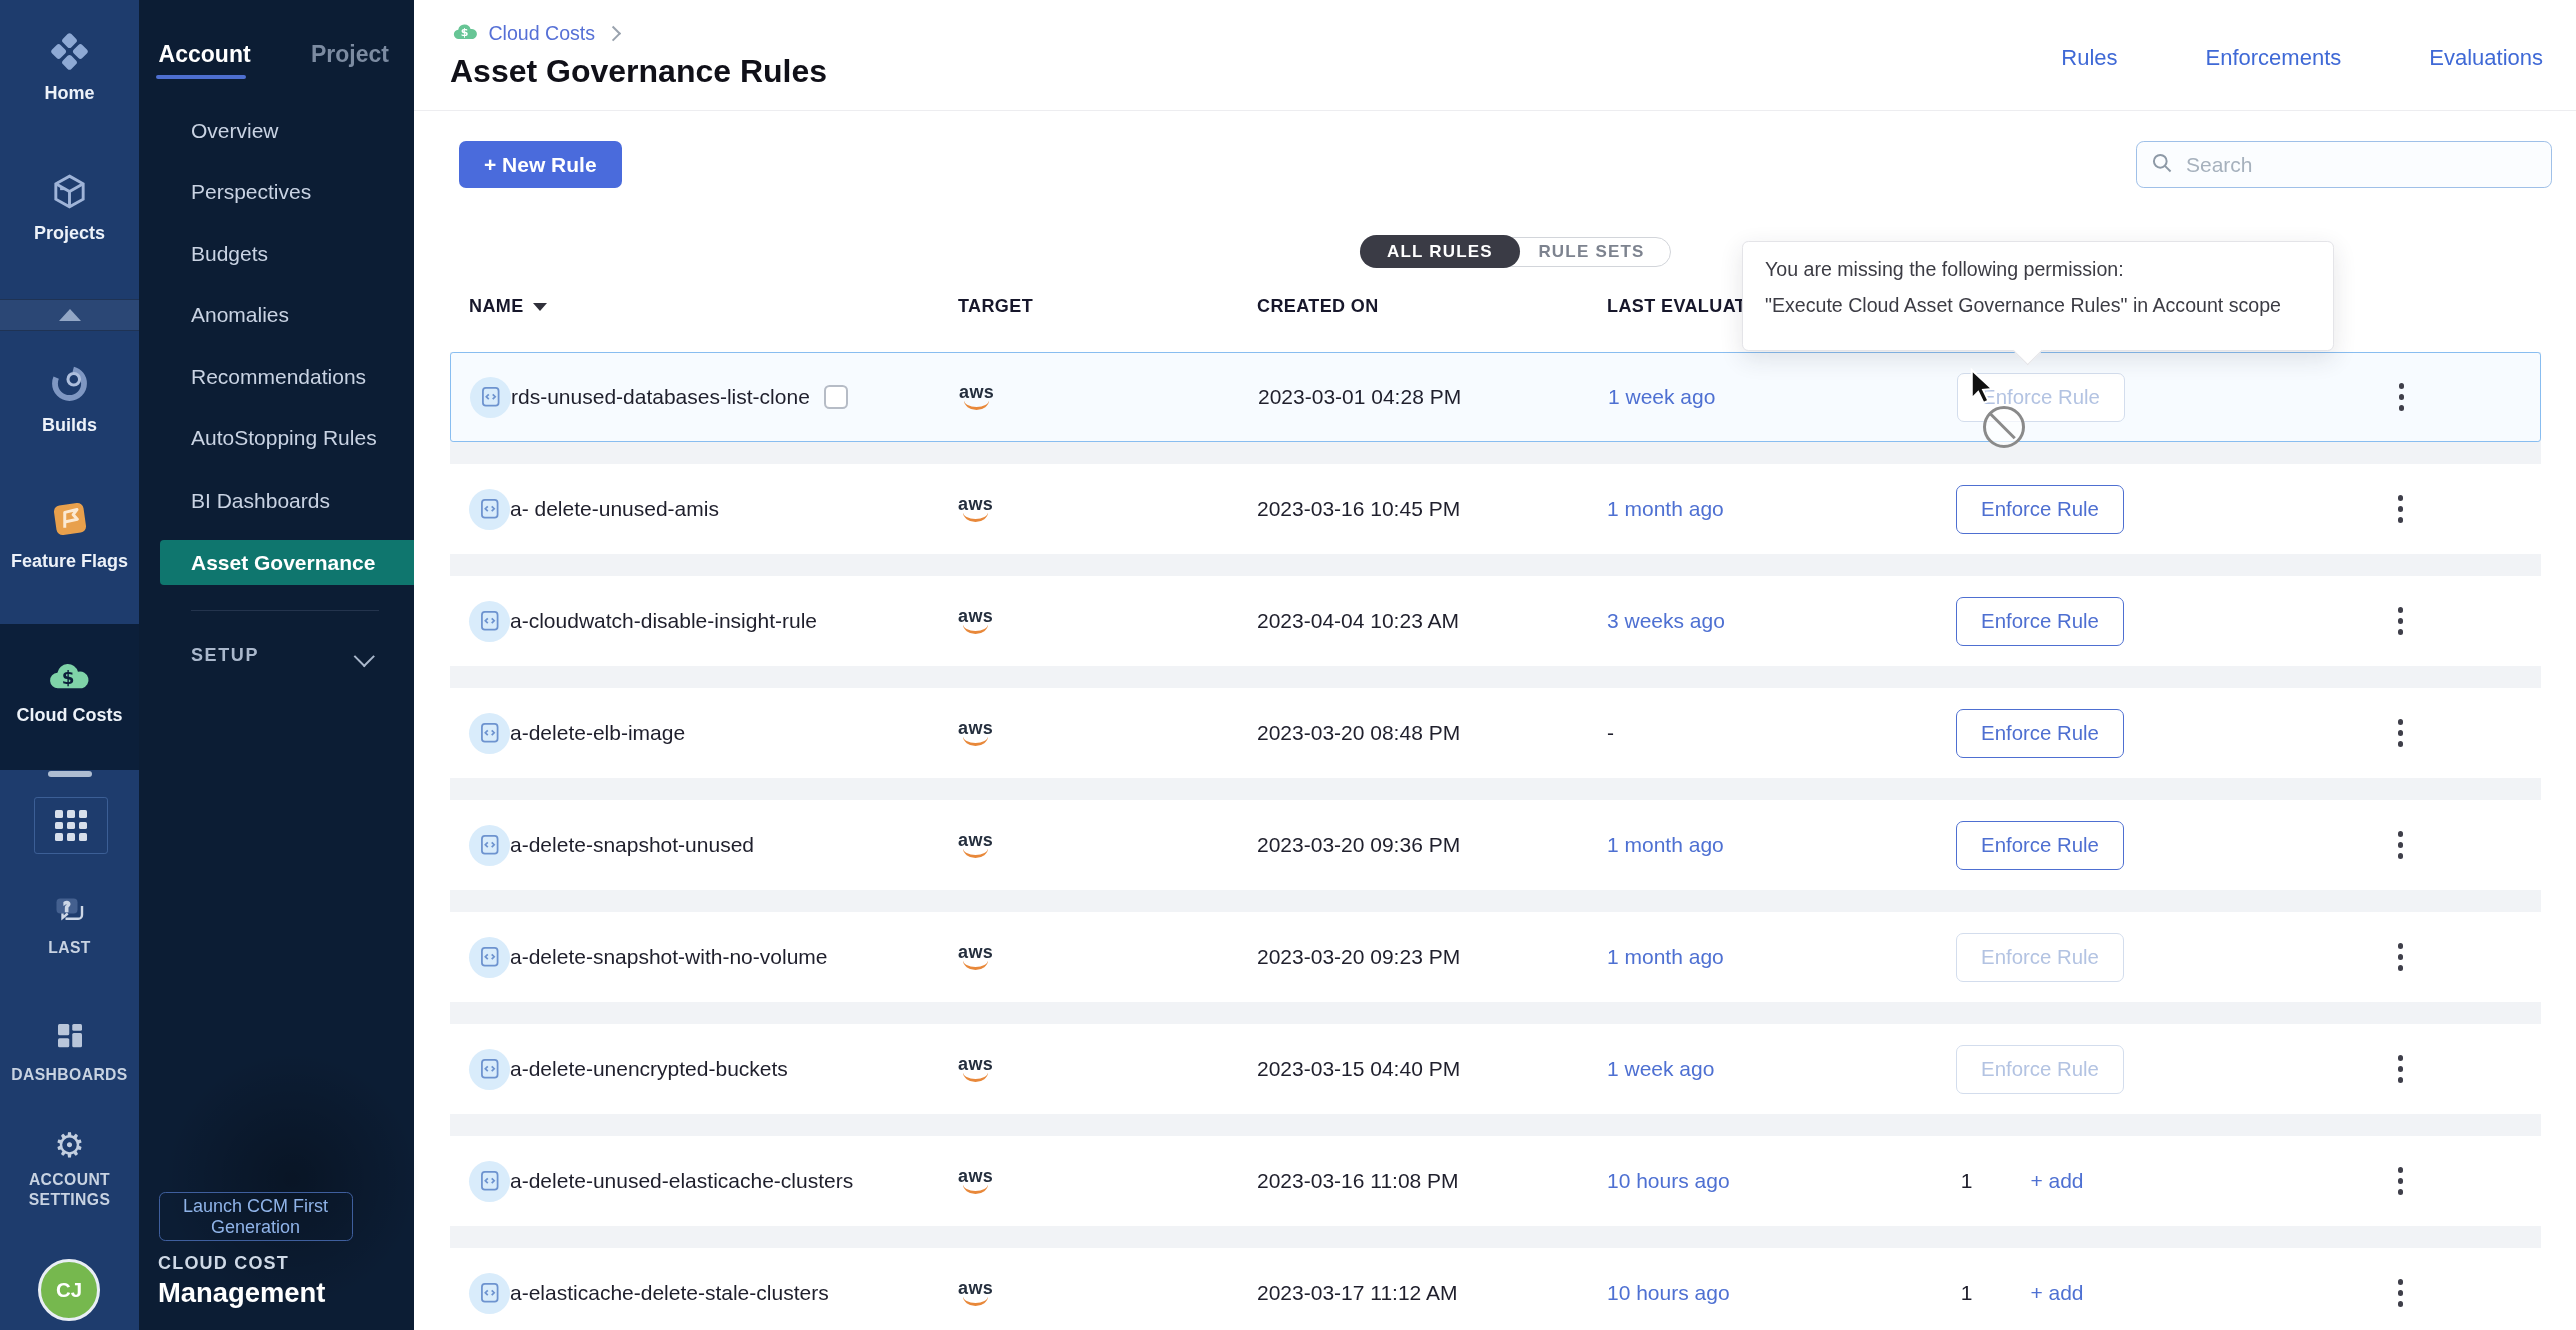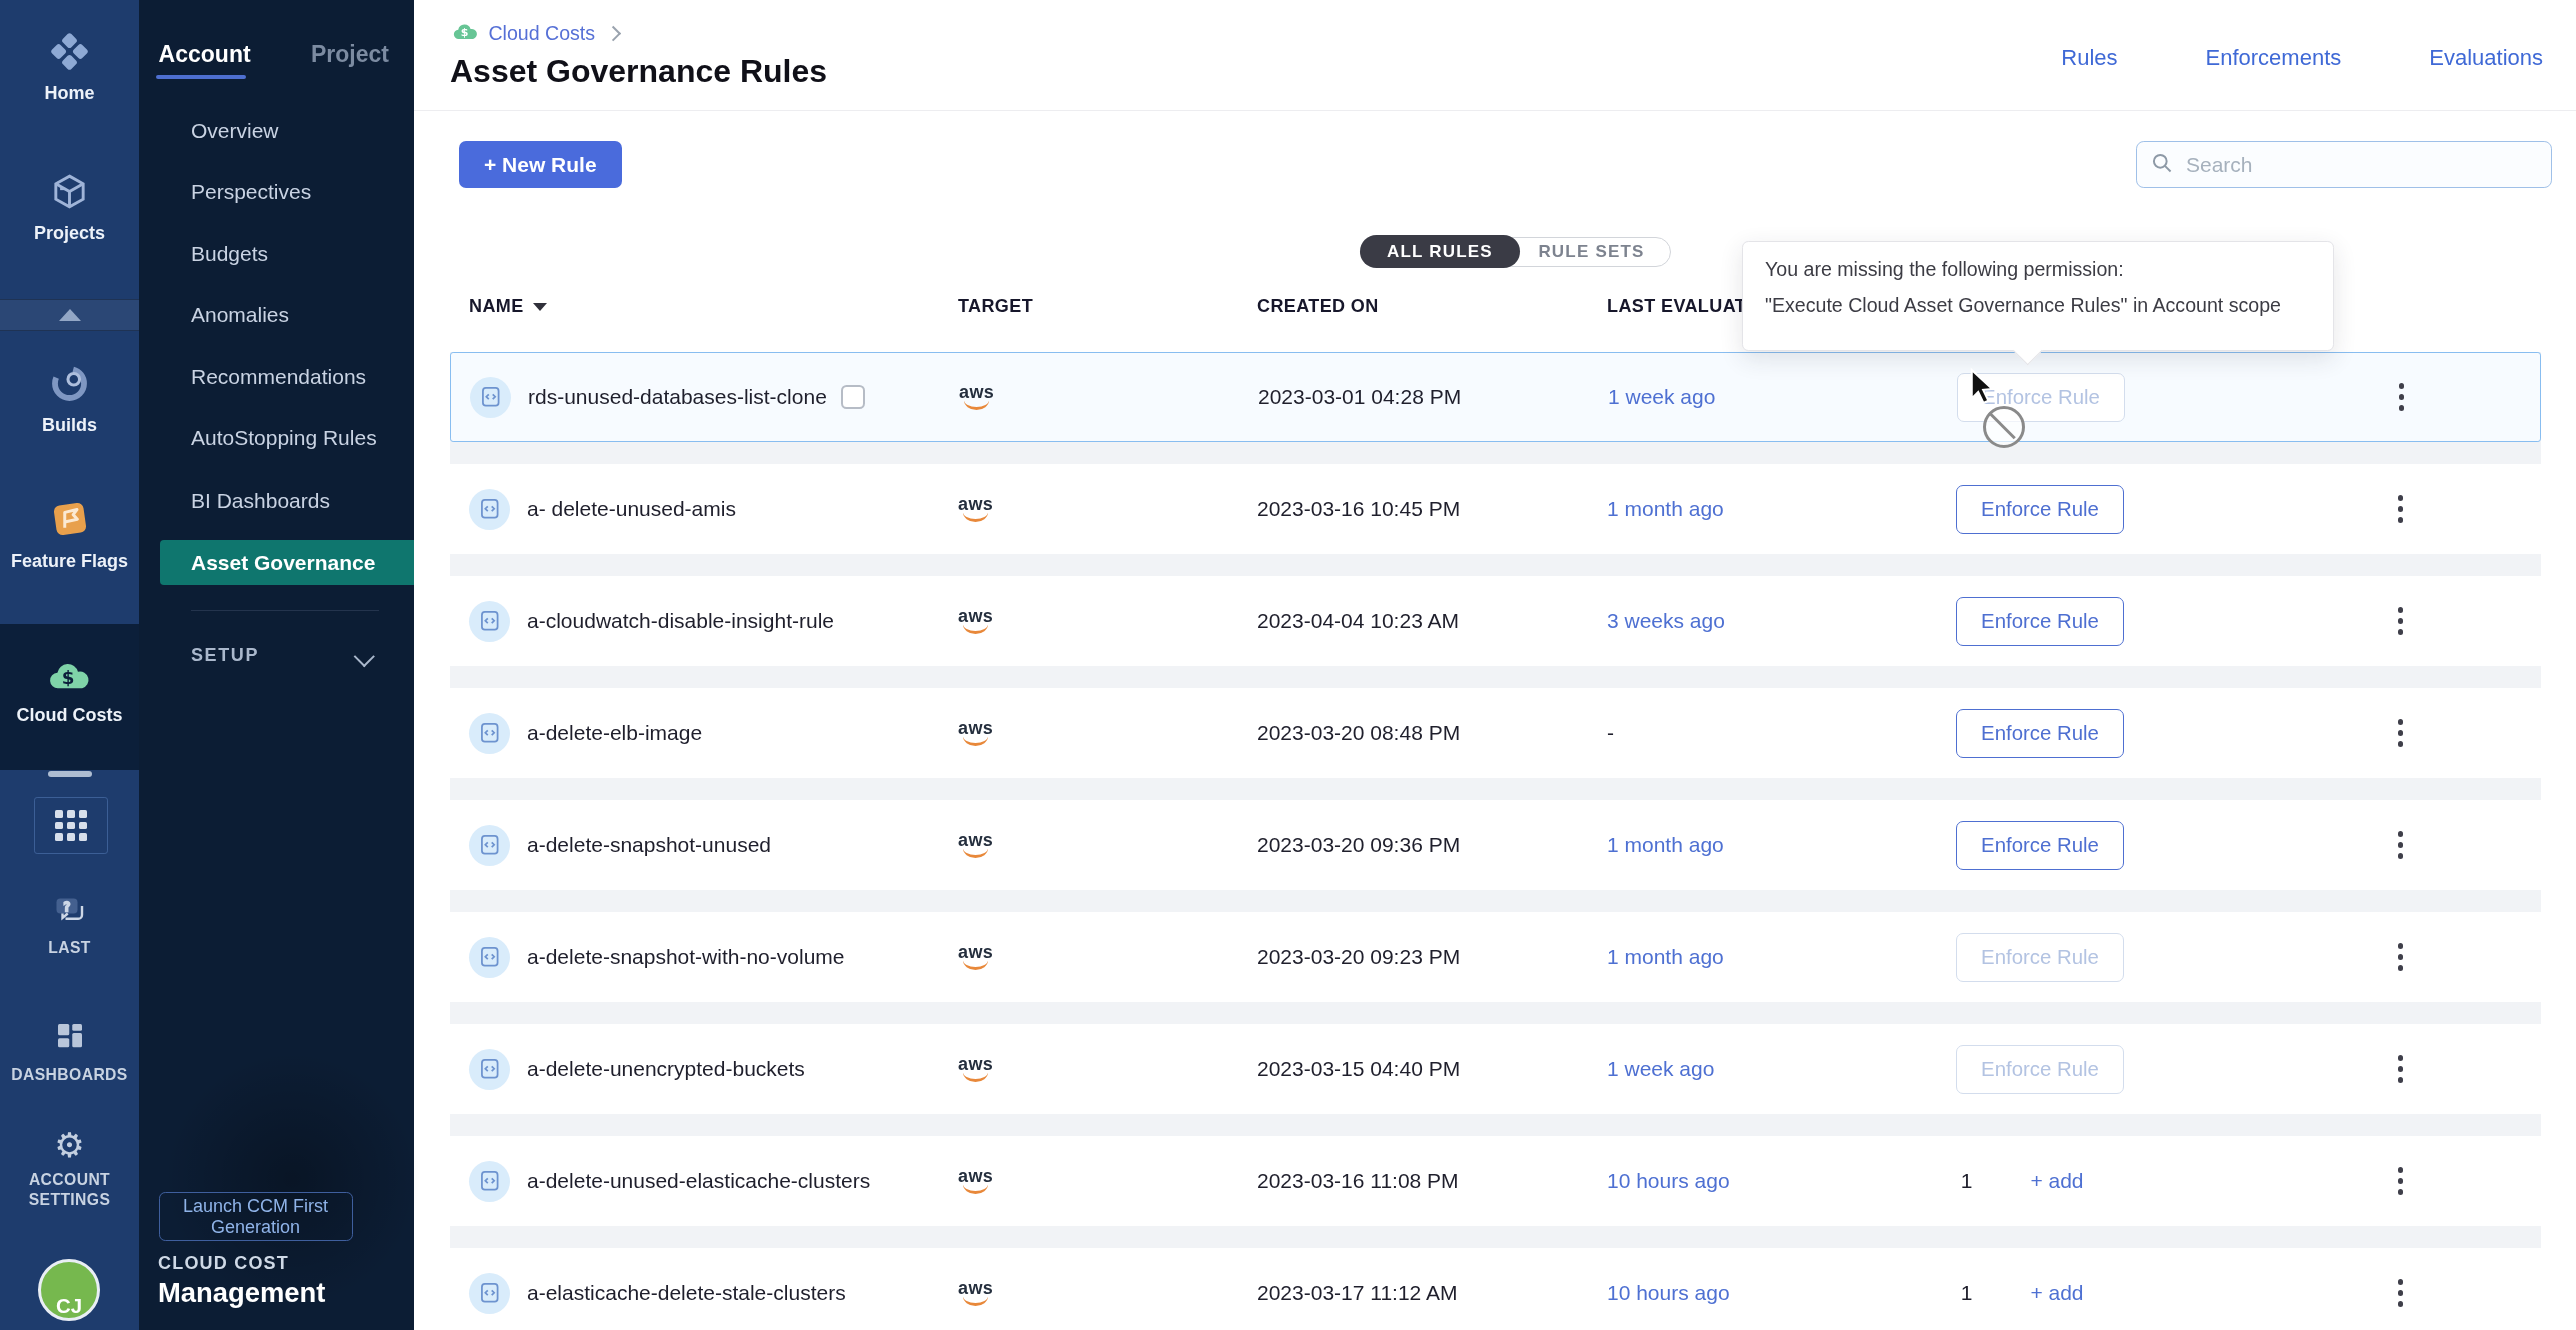--- a/index.html
+++ b/index.html
@@ -17,21 +17,21 @@
   .scrollband{position:absolute;left:0;top:299px;width:139px;height:30px;background:rgba(255,255,255,.06);
     border-top:0.8px solid rgba(0,0,0,.28);border-bottom:0.8px solid rgba(0,0,0,.28);
     display:flex;align-items:center;justify-content:center}
   .scroll-tri{width:0;height:0;border-left:11px solid transparent;border-right:11px solid transparent;border-bottom:12.5px solid #93a7c6}
   .dashbar{position:absolute;left:48px;top:771px;width:44px;height:5.5px;border-radius:3.1px;background:#aebdd2}
   .gridbox{position:absolute;left:34px;top:797px;width:72px;height:55px;border:0.8px solid #3c5f96;border-radius:3.1px;
     display:flex;align-items:center;justify-content:center;cursor:pointer}
   .ninedots{display:grid;grid-template-columns:repeat(3,7.8px);grid-template-rows:repeat(3,7.8px);gap:3.9px}
   .ninedots i{background:#d7dfeb;border-radius:1.6px}
   .avatar{position:absolute;left:38px;top:1259px;width:56px;height:56px;border-radius:50%;background:#76b84e;
-    border:3.9px solid #e9eef5;display:flex;align-items:flex-end;justify-content:center;
+    border:3.9px solid #e9eef5;display:flex;align-items:center;justify-content:center;
     color:#fff;font-size:20.4px;font-weight:700;cursor:pointer}
   .gear-glyph{font-size:34px;color:#c3cfe0;line-height:34px}
   
   .panel{position:absolute;left:139px;top:0;width:275px;height:1331px;background:#0c1d34;z-index:19}
   .panel .ghost{position:absolute;left:23.5px;top:1050px;width:258px;height:258px;border-radius:50%;
     background:radial-gradient(circle,rgba(0,0,0,.28),transparent 70%)}
   .ptab{position:absolute;font-size:23px;font-weight:600;cursor:pointer}
   .ptab.account{left:19.6px;top:41px;color:#ffffff}
   .ptab.project{left:172px;top:41px;color:#7c8ba1}
   .ptab-underline{position:absolute;left:17px;top:75px;width:90px;height:3.9px;background:#4e6fd0;border-radius:2.3px}
@@ -74,21 +74,21 @@
   .col-target{width:299px}
   .col-created{width:350px}
   .col-lasteval{width:349px}
   .col-action{width:337px;display:flex;align-items:center}
   .sort-caret{width:0;height:0;border-left:7px solid transparent;border-right:7px solid transparent;border-top:8.6px solid #30303a;margin-left:9.4px}
   .rules-list{position:absolute;left:36px;top:352px;width:2091px;background:#f1f3f6}
   .rule-row{height:90px;background:#fff;display:flex;align-items:center;padding-left:19px;box-sizing:border-box;margin-bottom:22px;cursor:pointer}
   .rule-row.selected{background:#f7fbff;border:1.6px solid #88bdf0;border-radius:3.1px}
   .cell{display:flex;align-items:center}
   .rule-badge{width:41px;height:41px;border-radius:50%;background:#d9ecfb;display:flex;align-items:center;justify-content:center;flex:0 0 41px}
-  .rule-name{font-size:21px;font-weight:500;color:#1f1f2c;margin-left:17px;white-space:nowrap}
+  .rule-name{font-size:21px;font-weight:500;color:#1f1f2c;white-space:nowrap}
   .copybox{width:20.4px;height:20.4px;border:2.3px solid #b6bcc6;border-radius:5.5px;margin-left:14px;background:#fff}
   .aws{display:inline-flex;flex-direction:column;align-items:center;line-height:15.7px}
   .aws b{font-size:18px;font-weight:700;color:#252f3e;letter-spacing:0.4px}
   .aws .smile{width:25px;height:8.6px;border-bottom:3.1px solid #e8883a;border-radius:0 0 60% 60%/0 0 100% 100%;margin-top:-2.3px}
   .created-txt{font-size:21px;color:#1f1f2c}
   .lasteval-txt{font-size:21px;color:#4e70d2;cursor:pointer}
   .lasteval-txt.plain{color:#1f1f2c;cursor:default}
   .enforce-btn{width:168px;height:49px;border:1.6px solid #4e6fd1;border-radius:7px;background:#fff;color:#4e6fd1;
     font-size:20.4px;font-weight:500;cursor:pointer;font-family:inherit}
   .enforce-btn.disabled{border-color:#d3dded;color:#b3c3e2;cursor:default}

